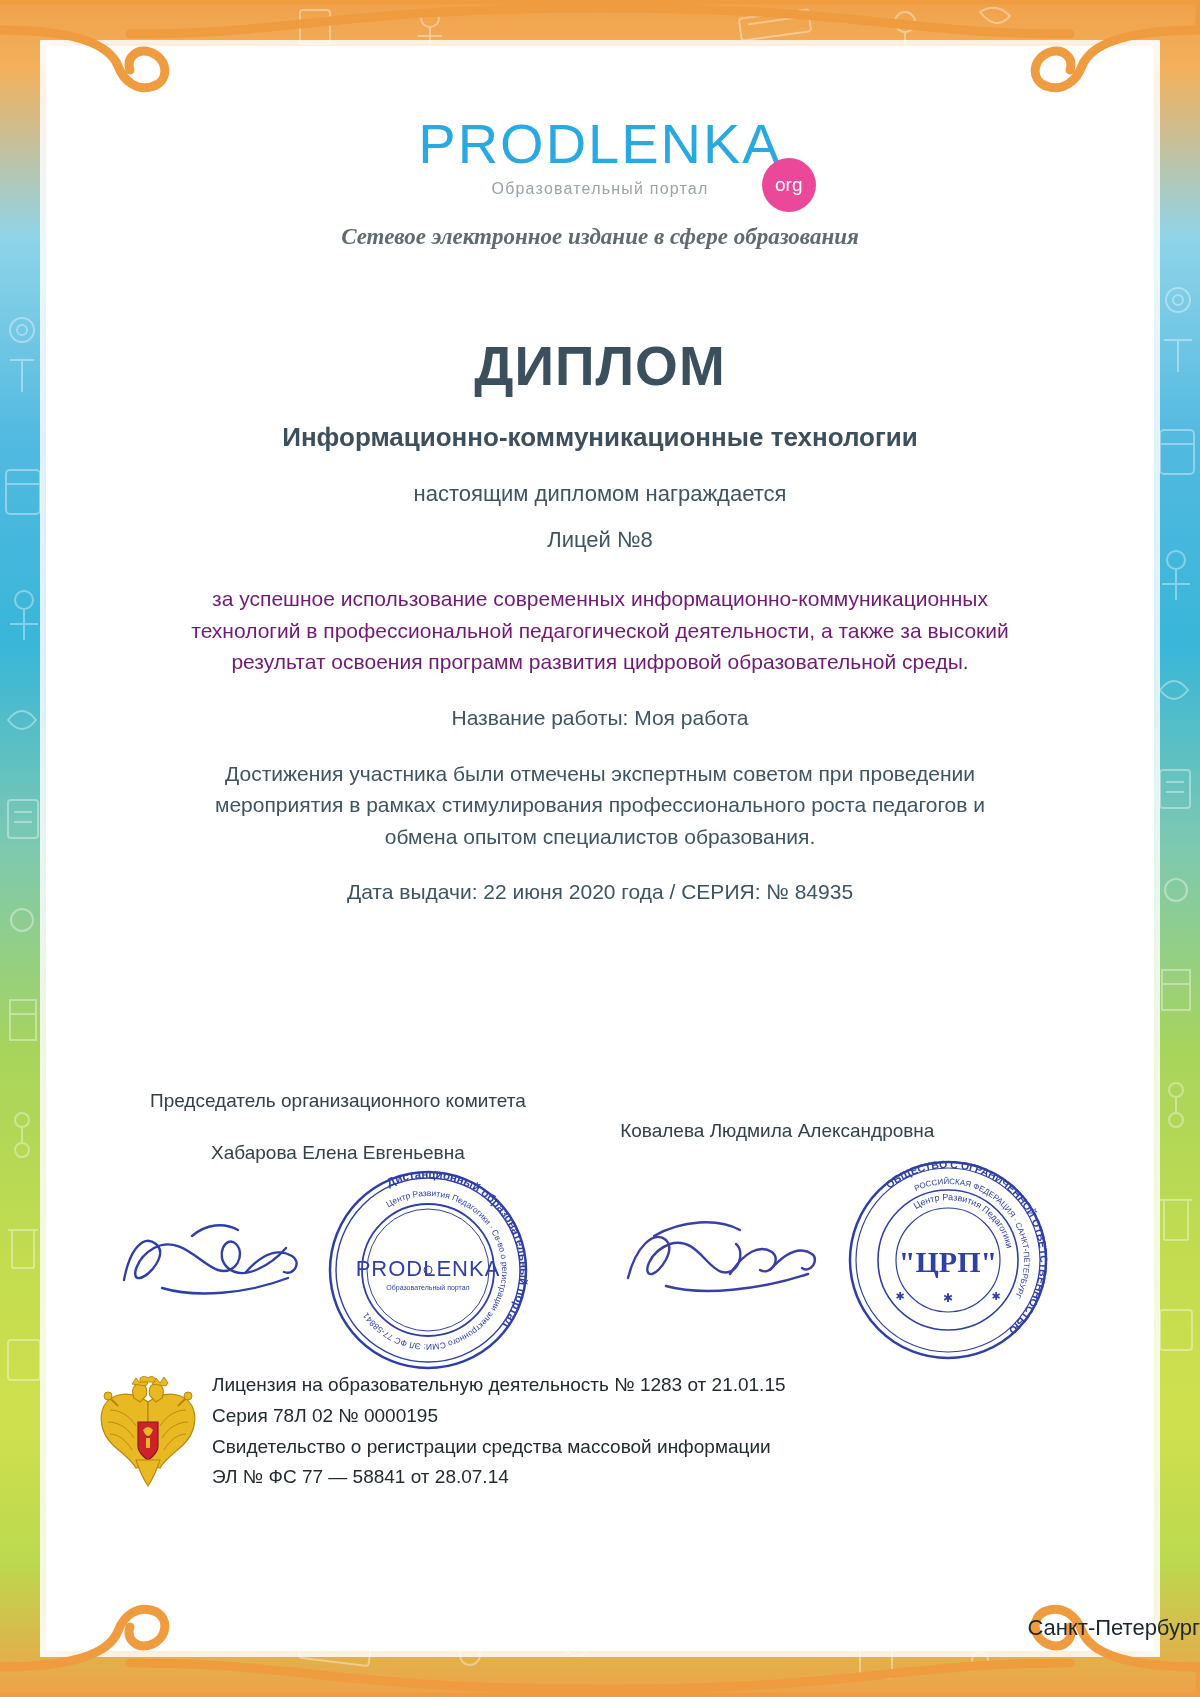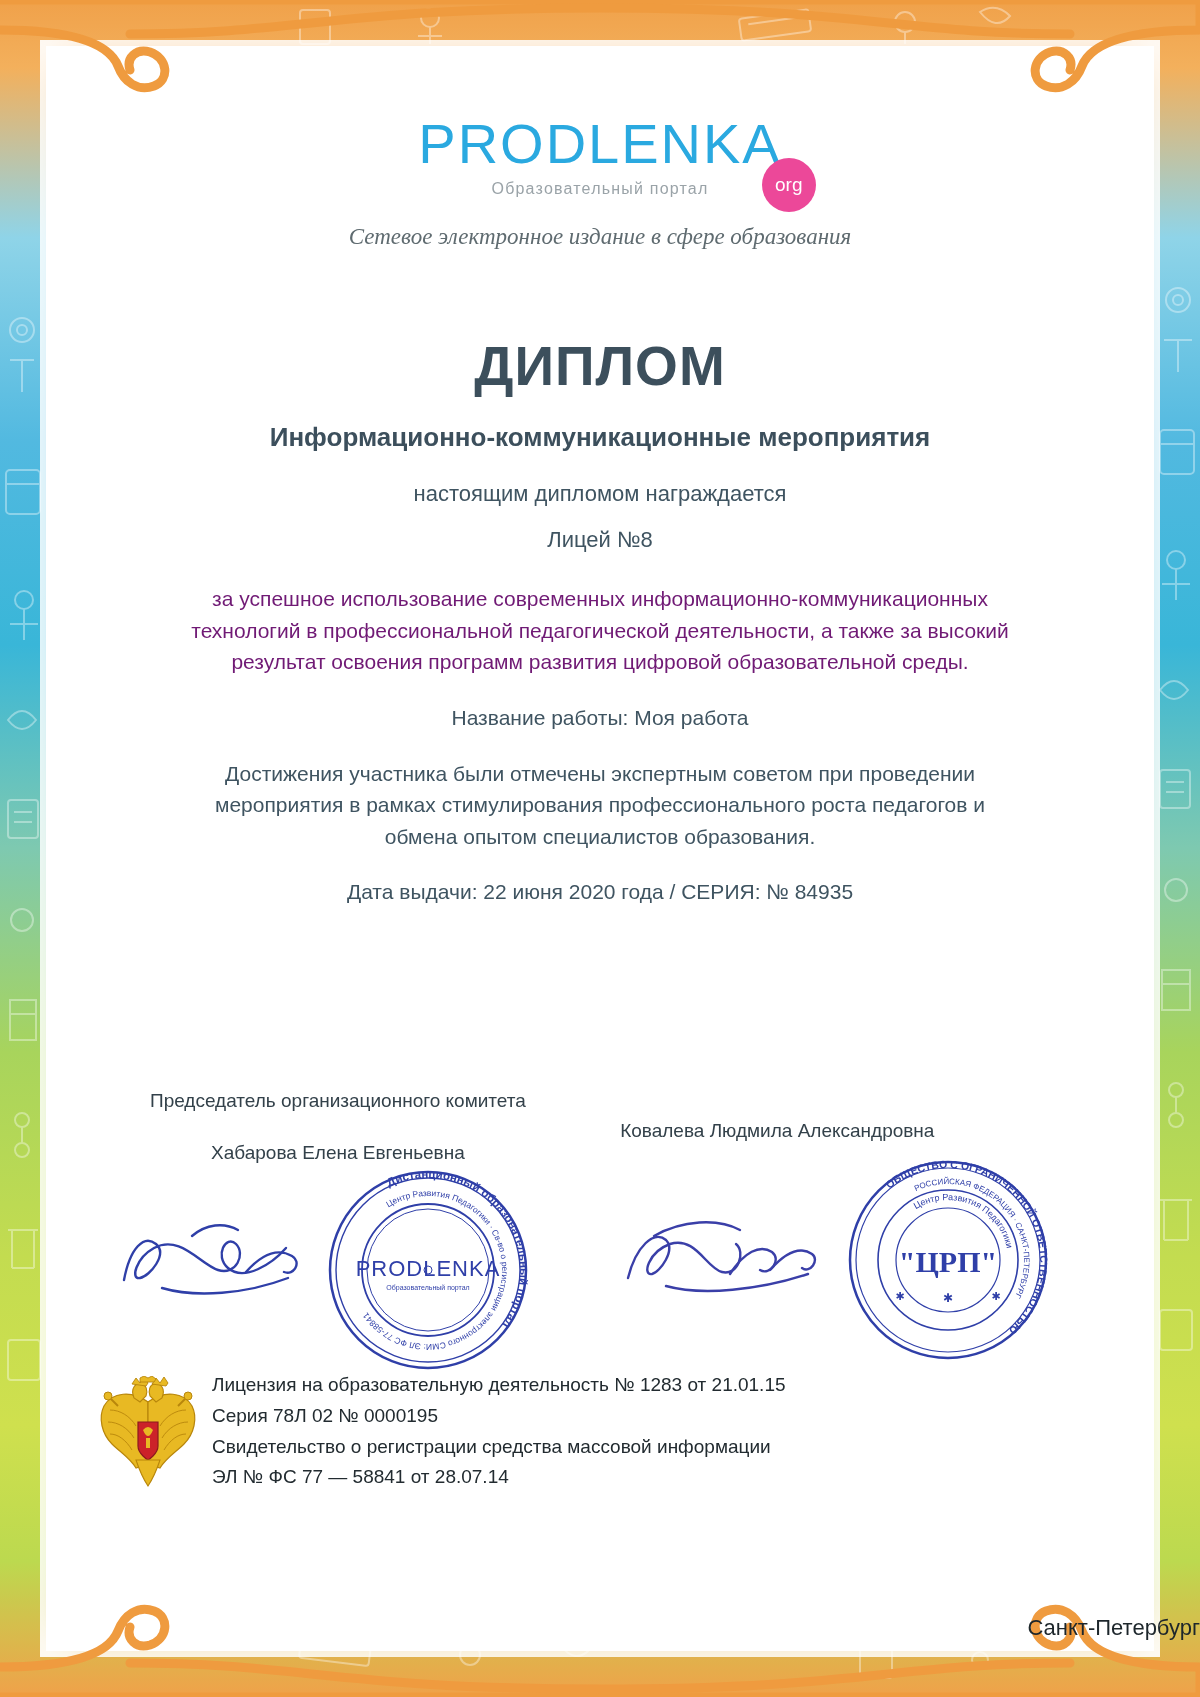--- a/index.html
+++ b/index.html
@@ -57,21 +57,21 @@
   }
   .org-badge{
     position:absolute;right:-34px;bottom:-14px;
     width:54px;height:54px;border-radius:50%;
     background:#ec4899;color:#fff;font-size:19px;
     display:flex;align-items:center;justify-content:center;
     font-weight:400;
   }
   .tagline{
     margin-top:26px;font-family:"Liberation Serif", serif;font-style:italic;
-    font-size:23px;color:#5f6b70;
+    font-size:23px;color:#5f6b70;font-weight:bold;
   }
 
   
   .diploma-title{
     margin-top:84px;font-size:55px;font-weight:bold;color:#3c4f5c;
     letter-spacing:1px;
   }
   .category{
     margin-top:24px;font-size:26px;font-weight:bold;color:#3c4f5c;
   }
@@ -227,21 +227,21 @@
     <div class="logo-wrap">
       <div class="logo-word">PRODLENKA</div>
       <div class="org-badge">org</div>
       <div class="logo-sub">Образовательный портал</div>
     </div>
 
     <div class="tagline">Сетевое электронное издание в сфере образования</div>
 
     
     <div class="diploma-title">ДИПЛОМ</div>
-    <div class="category">Информационно-коммуникационные мероприятия</div>
+    <div class="category">Информационно-коммуникационные технологии</div>
     <div class="awarded-to">настоящим дипломом награждается</div>
     <div class="organization">Лицей №8</div>
 
     <div class="body-text">за успешное использование современных информационно-коммуникационных технологий в профессиональной педагогической деятельности, а также за высокий результат освоения программ развития цифровой образовательной среды.</div>
     <div class="work-title">Название работы: Моя работа</div>
     <div class="achievement-text">Достижения участника были отмечены экспертным советом при проведении мероприятия в рамках стимулирования профессионального роста педагогов и обмена опытом специалистов образования.</div>
     <div class="issue-line">Дата выдачи: 22 июня 2020 года / СЕРИЯ: № 84935</div>
   </div>
 
   <div class="sign-area">

